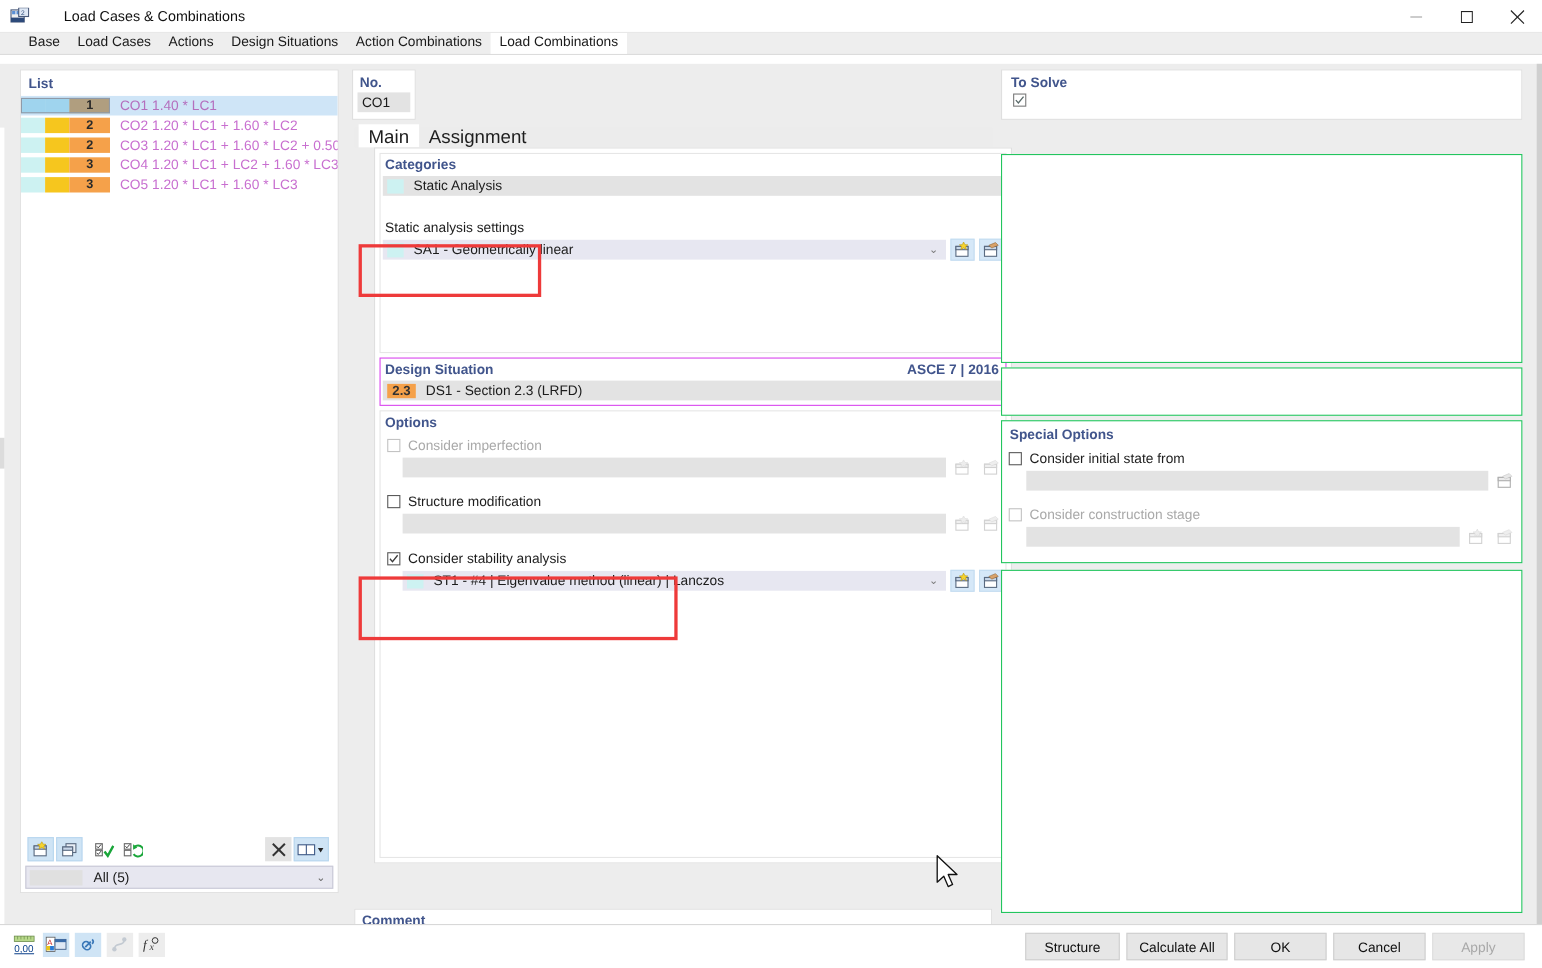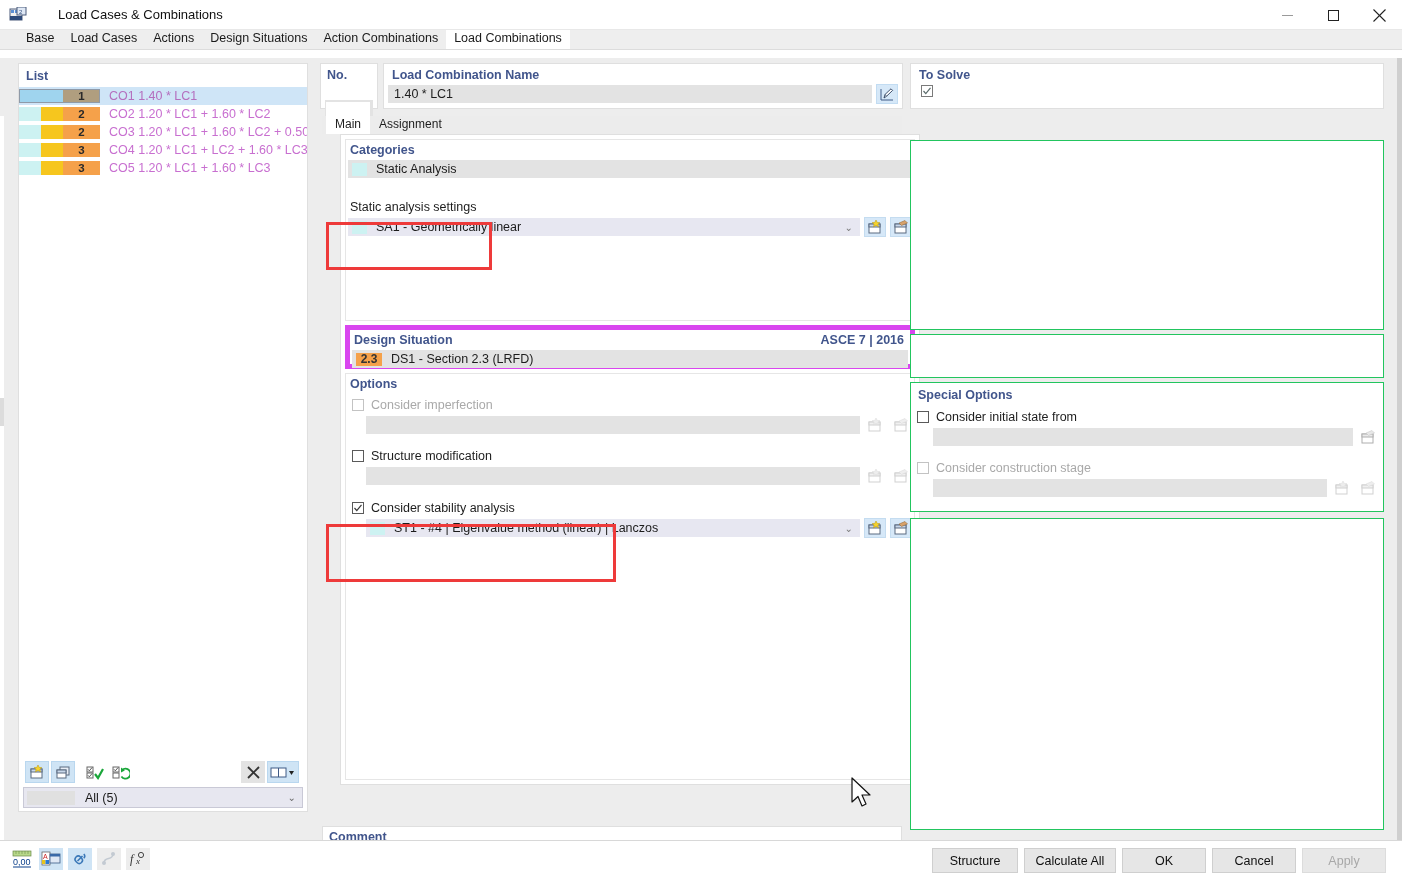--- a/index.html
+++ b/index.html
@@ -76,21 +76,21 @@
     background:#e7e7f0; border:1px solid #c9c9d6; display:flex; align-items:center;
   }
   .filter-sw { width:48px; height:14px; background:#e0e0e0; margin-left:3px; }
   .filter-txt { margin-left:10px; font-size:12.5px; color:#1a1a1a; }
   .chev { margin-left:auto; margin-right:6px; color:#6a6a6a; font-size:10px; }
   
   .noBox {
     position:absolute; left:320px; top:5px; width:58px; height:46px;
     background:#fff; border:1px solid #dfdfdf;
   }
-  .noBox .panel-h { padding:4px 6px 18px 6px; }
+  .noBox .panel-h { padding:4px 6px 2px 6px; }
   .fieldval {
     margin:0 4px; height:18px; background:#e3e3e3; font-size:12.5px;
     color:#1a1a1a; line-height:18px; padding-left:4px;
   }
   .nameBox {
     position:absolute; left:383px; top:5px; width:520px; height:46px;
     background:#fff; border:1px solid #dfdfdf;
   }
   .nameBox .panel-h { padding:4px 8px 2px 8px; }
   .namerow { display:flex; align-items:center; padding:0 4px; gap:4px; }
@@ -102,21 +102,21 @@
     background:#fff; border:1px solid #dfdfdf;
   }
   .solveBox .panel-h { padding:4px 8px 3px 8px; }
   .cbsmall { width:12px; height:12px; border:1px solid #7a7a7a; background:#fff;
              margin-left:10px; display:inline-block; position:relative; }
   
   .innertabs {
     position:absolute; left:322px; top:58px; width:580px; height:18px;
     background:#ececec; display:flex; align-items:flex-end; padding-left:4px;
   }
-  .innertabs .itab { padding:15px 9px 2px 9px; font-size:12px; line-height:15px; }
+  .innertabs .itab { padding:4px 9px 2px 9px; font-size:17px; line-height:15px; }
   .innertabs .itab.active { background:#ffffff; }
   
   .maincard {
     position:absolute; left:340px; top:76px; width:580px; bottom:55px;
     background:#ffffff; border:1px solid #dfdfdf;
   }
   .sect { position:absolute; left:4px; right:4px; background:#ffffff; }
   .sect .panel-h { padding:3px 4px 3px 4px; }
   .sublabel { font-size:12.5px; color:#1c1c1c; padding:4px 4px 3px 4px; }
   .valuerow { display:flex; align-items:center; padding:0 2px; gap:4px; }
@@ -318,33 +318,20 @@
       <div class="filter-txt">All (5)</div>
       <div class="chev">⌄</div>
     </div>
   </div>
 
   <div class="noBox">
     <div class="panel-h">No.</div>
     <div class="fieldval">CO1</div>
   </div>
 
-  <div class="nameBox">
-    <div class="panel-h">Load Combination Name</div>
-    <div class="namerow">
-      <div class="nameinput">1.40 * LC1</div>
-      <div class="editbtn">
-        <svg width="14" height="13" viewBox="0 0 14 13">
-          <path d="M1 1 L1 12 L13 12" fill="none" stroke="#3f5a86" stroke-width="1"></path>
-          <path d="M4 10 L5 6.5 L11 0.8 L12.6 2.4 L6.6 8.2 Z" fill="#fff" stroke="#2a3d5c" stroke-width="0.9"></path>
-          <line x1="5" y1="6.5" x2="6.6" y2="8.2" stroke="#2a3d5c" stroke-width="0.8"></line>
-        </svg>
-      </div>
-    </div>
-  </div>
 
   <div class="solveBox">
     <div class="panel-h">To Solve</div>
     <span class="cbsmall">
       <svg width="10" height="10" viewBox="0 0 10 10" style="position:absolute;left:0;top:0">
         <path d="M1.5 5 L3.8 7.6 L8.5 1.8" stroke="#5a6a6a" fill="none" stroke-width="1.2"></path>
       </svg>
     </span>
   </div>
 
@@ -380,21 +367,21 @@
         <div class="ibtn blue">
           <svg width="16" height="15" viewBox="0 0 16 15">
             <rect x="2" y="4" width="11" height="9" fill="#fff" stroke="#5a6a80"></rect>
             <rect x="2" y="4" width="11" height="3" fill="#c9d8ea" stroke="#5a6a80"></rect>
             <path d="M6 3 L12 0.5 L14.5 3 L8.5 5.5 Z" fill="#d8a26a" stroke="#8a6030" stroke-width="0.5"></path>
           </svg>
         </div>
       </div>
     </div>
 
-    <div class="sect" style="top:190px; height:44px; border:5px solid #d946ef;">
+    <div class="sect" style="top:190px; height:44px; border:1px solid #d946ef;">
       <div class="panel-h">Design Situation</div>
       <div class="asce">ASCE 7 | 2016</div>
       <div class="valuerow">
         <div class="valbox">
           <span class="tagsw or">2.3</span>
           <span>DS1 - Section 2.3 (LRFD)</span>
         </div>
       </div>
     </div>
 

